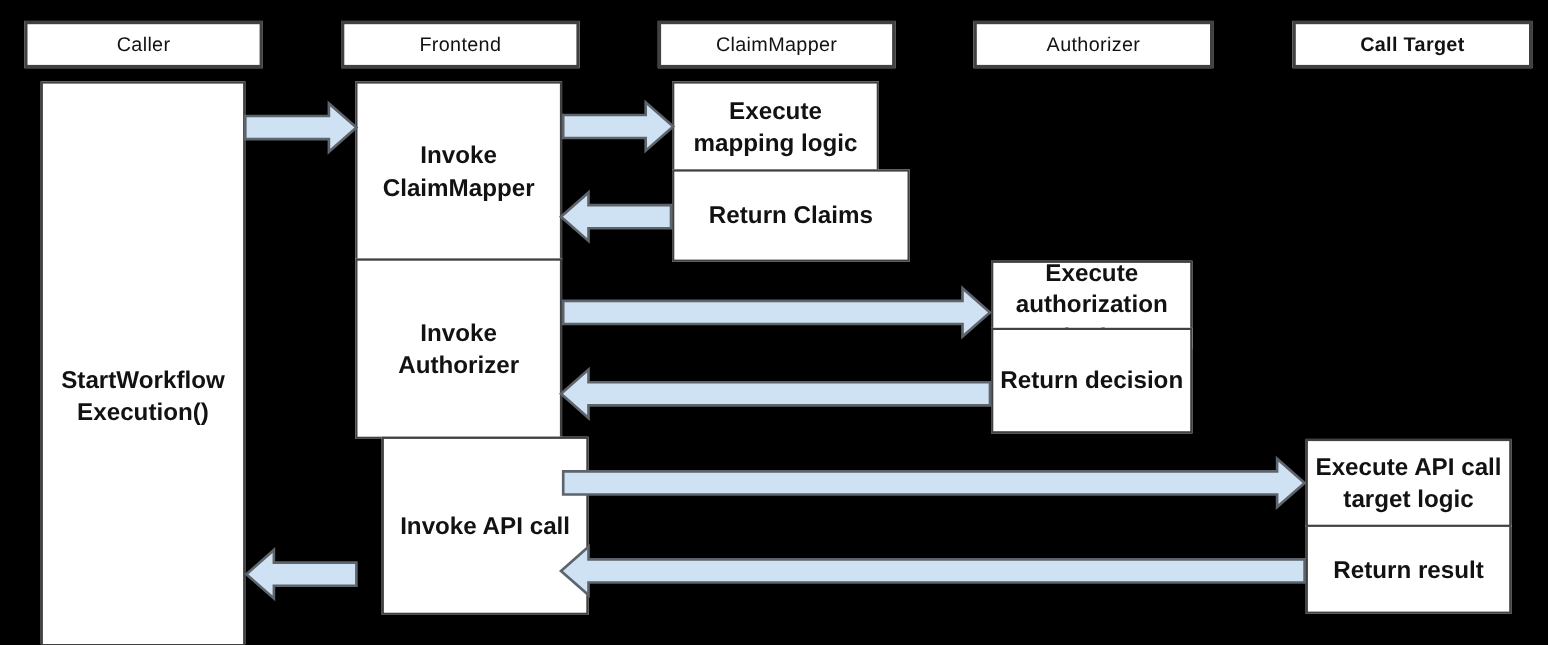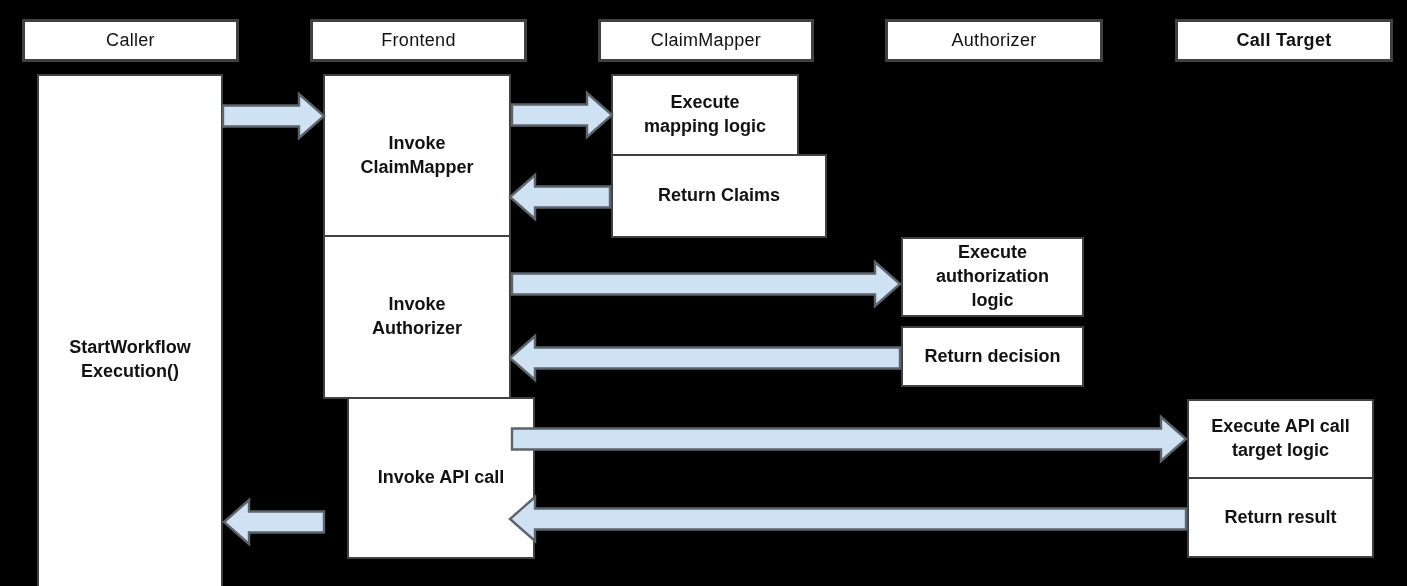--- a/index.html
+++ b/index.html
@@ -28,21 +28,21 @@
     font-size:18px;font-weight:400;color:var(--text);
     letter-spacing:.3px;
   }
   .box{
     position:absolute;
     box-sizing:border-box;
     background:var(--box-fill);
     border:2px solid var(--box-border);
     display:flex;align-items:center;justify-content:center;
     text-align:center;
-    font-size:18px;font-weight:700;color:var(--text);
+    font-size:22px;font-weight:700;color:var(--text);
     line-height:1.32;
     white-space:pre-line;
   }
   .arrow{position:absolute;}
   .arrow svg{display:block;overflow:visible;}
 </style>
 </head>
 <body>
 
 <div class="canvas">
@@ -62,21 +62,21 @@
 Authorizer</div>
   <div class="box" style="left:323px; top:397px; width:188px; height:162px;margin-left:24px;">Invoke API call</div>
 
   <div class="box" style="left:611px; top:74px;  width:188px; height:82px;">Execute
 mapping logic</div>
   <div class="box" style="left:611px; top:154px; width:216px; height:84px;">Return Claims</div>
 
   <div class="box" style="left:901px; top:237px; width:183px; height:80px;">Execute
 authorization
 logic</div>
-  <div class="box" style="left:901px; top:326px; width:183px; height:61px;">Return decision</div>
+  <div class="box" style="left:901px; top:298px; width:183px; height:96px;">Return decision</div>
 
   <div class="box" style="left:1187px;top:477px; width:187px; height:81px;">Return result</div>
   <div class="box" style="left:1187px;top:399px; width:187px; height:80px;">Execute API call
 target logic</div>
 
   <div class="arrow" style="left:222px; top:93px;  width:103px; height:46px;">
       <svg width="103" height="46" viewBox="0 0 103 46">
         <polygon points="1,12.5 77,12.5 77,1 102,23 77,45 77,33.5 1,33.5" fill="var(--arrow-fill)" stroke="var(--arrow-stroke)" stroke-width="2.4" stroke-linejoin="miter"></polygon>
       </svg>
     </div>

